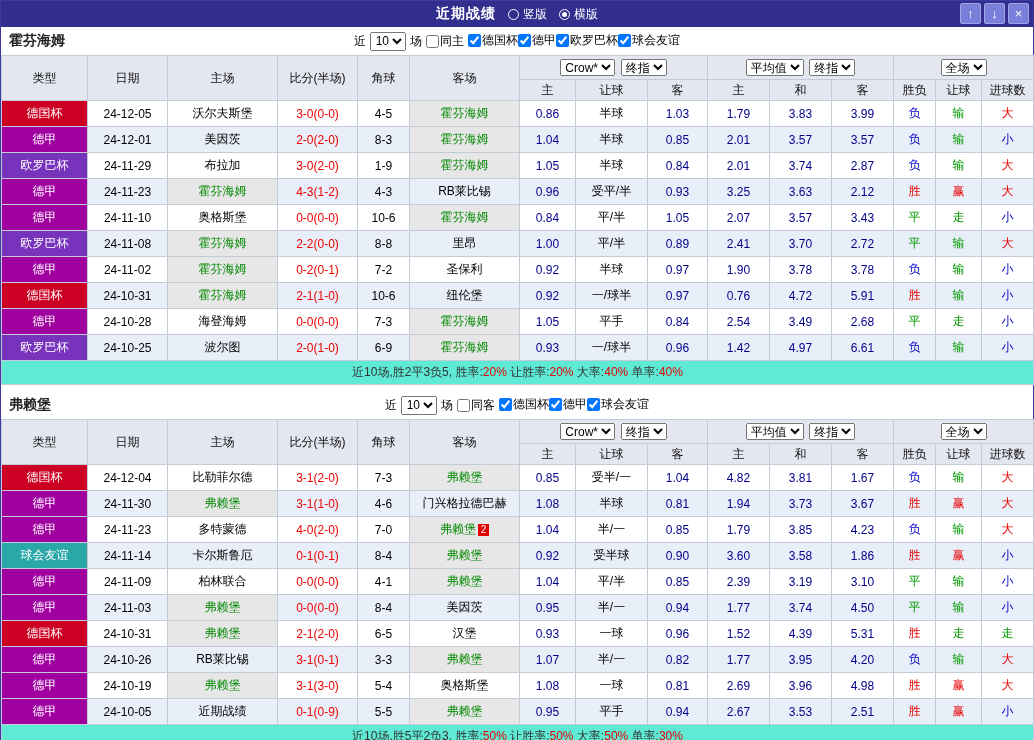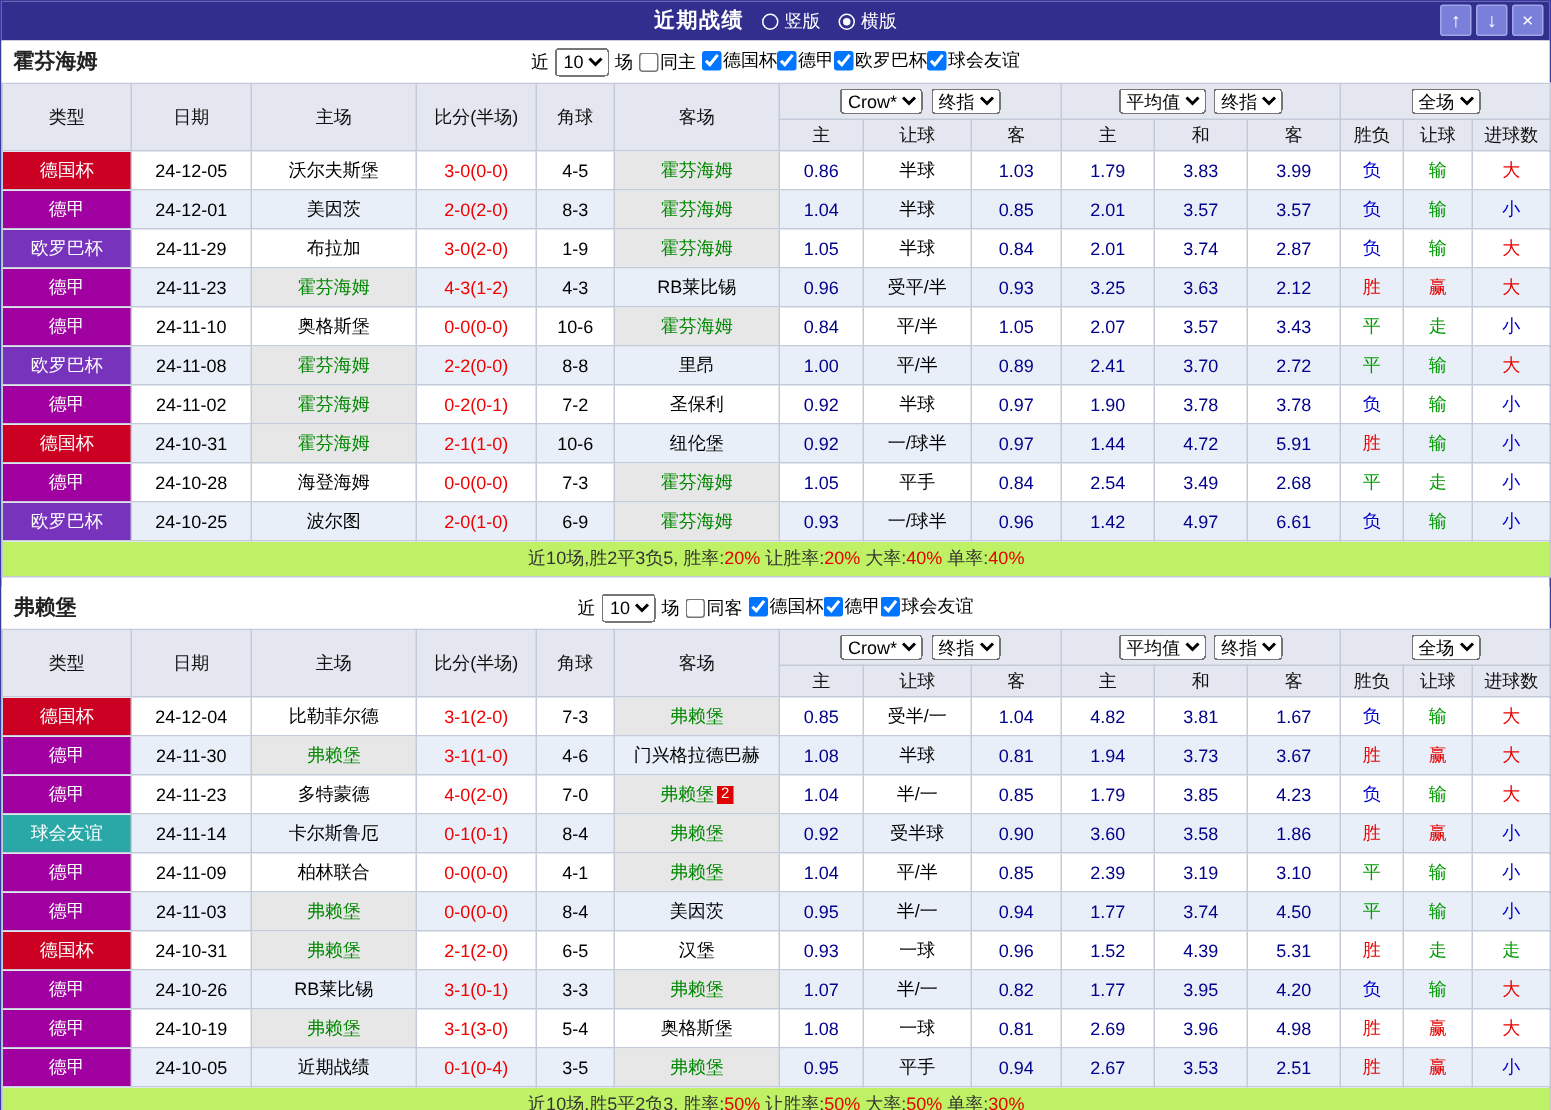--- a/index.html
+++ b/index.html
@@ -36,21 +36,21 @@
   .stats-table tbody tr:nth-child(even) td { background:#e9eff8; }
   .type-cell { color:#fff; }
   .date-cell, .corner-cell { color:#000; }
   .score-cell { color:#f00000; }
   .odds-cell { color:#00008b; }
   .hc-cell { color:#000; }
   .stats-table tbody tr td.team-cell { color:#000; }
   .stats-table tbody tr td.team-cell.subject { color:#008800; background:#e7e7e7; }
   .result-cell { font-weight:normal; }
   .red-card-badge { display:inline-block; background:#e00000; color:#fff; font-size:10px; line-height:12px; min-width:11px; padding:0 1px; margin-left:2px; vertical-align:middle; }
-  tfoot td.summary { height:24px; background:#bef264; font-size:12px; }
+  tfoot td.summary { height:24px; background:#5eead4; font-size:12px; }
   .section2 { margin-top:6px; }
 </style>
 </head>
 <body>
 
 <div class="frame">
 
   <div class="titlebar">
     <div class="titlebar-center">
       <span class="title">近期战绩</span>
@@ -269,21 +269,21 @@
           <tr>
             <td class="type-cell" style="background: rgb(204, 0, 34);">德国杯</td>
             <td class="date-cell">24-10-31</td>
             <td class="team-cell subject">霍芬海姆</td>
             <td class="score-cell">2-1(1-0)</td>
             <td class="corner-cell">10-6</td>
             <td class="team-cell">纽伦堡</td>
             <td class="odds-cell">0.92</td>
             <td class="hc-cell">一/球半</td>
             <td class="odds-cell">0.97</td>
-            <td class="odds-cell">1.44</td>
+            <td class="odds-cell">0.76</td>
             <td class="odds-cell">4.72</td>
             <td class="odds-cell">5.91</td>
             <td class="result-cell" style="color: rgb(230, 0, 0);">胜</td>
             <td class="result-cell" style="color: rgb(0, 153, 0);">输</td>
             <td class="result-cell" style="color: rgb(0, 0, 204);">小</td>
           </tr>
           <tr>
             <td class="type-cell" style="background: rgb(161, 0, 161);">德甲</td>
             <td class="date-cell">24-10-28</td>
             <td class="team-cell">海登海姆</td>
@@ -550,22 +550,22 @@
             <td class="odds-cell">3.96</td>
             <td class="odds-cell">4.98</td>
             <td class="result-cell" style="color: rgb(230, 0, 0);">胜</td>
             <td class="result-cell" style="color: rgb(230, 0, 0);">赢</td>
             <td class="result-cell" style="color: rgb(230, 0, 0);">大</td>
           </tr>
           <tr>
             <td class="type-cell" style="background: rgb(161, 0, 161);">德甲</td>
             <td class="date-cell">24-10-05</td>
             <td class="team-cell">近期战绩</td>
-            <td class="score-cell">0-1(0-4)</td>
-            <td class="corner-cell">3-5</td>
+            <td class="score-cell">0-1(0-9)</td>
+            <td class="corner-cell">5-5</td>
             <td class="team-cell subject">弗赖堡</td>
             <td class="odds-cell">0.95</td>
             <td class="hc-cell">平手</td>
             <td class="odds-cell">0.94</td>
             <td class="odds-cell">2.67</td>
             <td class="odds-cell">3.53</td>
             <td class="odds-cell">2.51</td>
             <td class="result-cell" style="color: rgb(230, 0, 0);">胜</td>
             <td class="result-cell" style="color: rgb(230, 0, 0);">赢</td>
             <td class="result-cell" style="color: rgb(0, 0, 204);">小</td>

